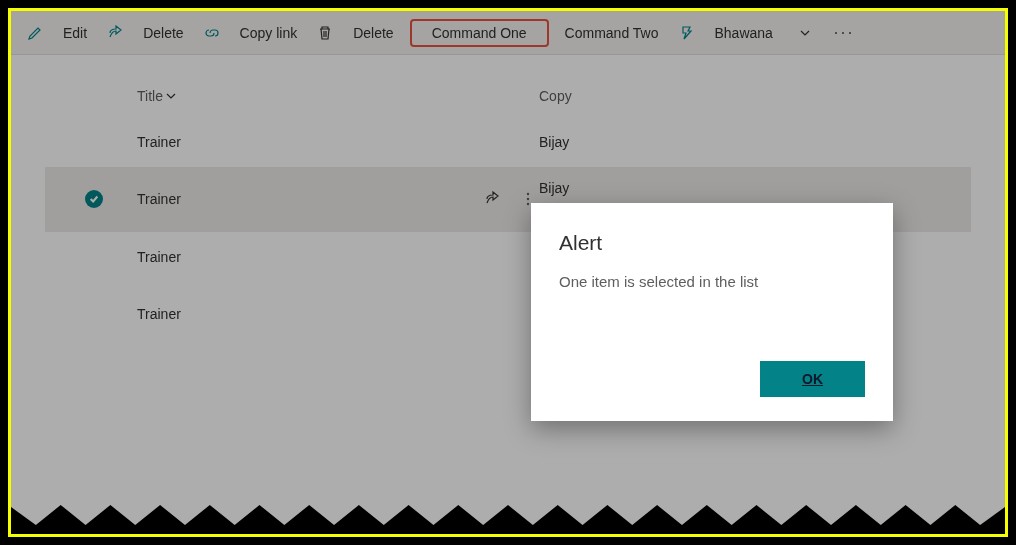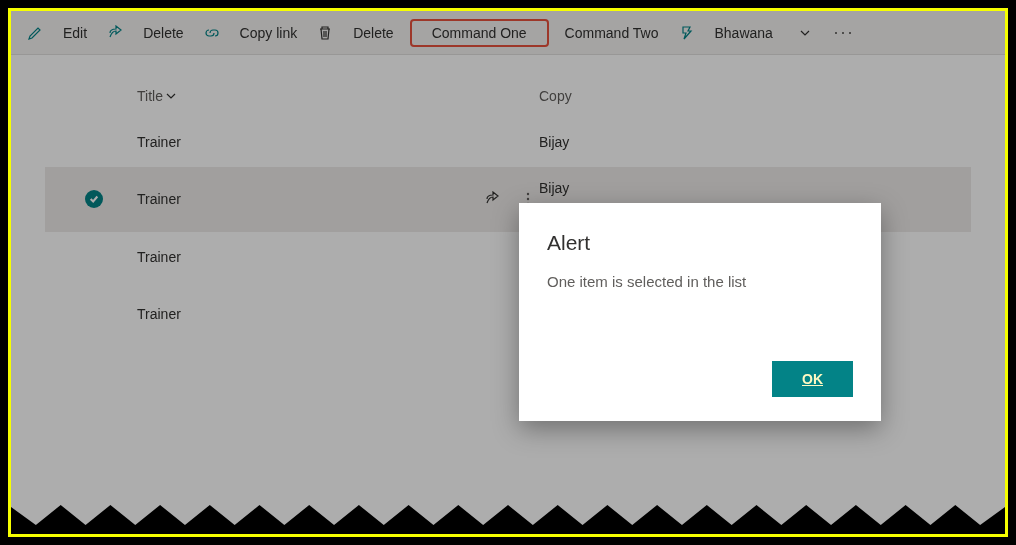--- a/index.html
+++ b/index.html
@@ -44,29 +44,29 @@
   }
   .selected-row { background: #edebe9; }
   .selected-row .check {
     width: 18px; height: 18px; border-radius: 50%; background: #038387;
     display: flex; align-items: center; justify-content: center;
   }
   .selected-row .check svg { width: 10px; height: 10px; stroke: #fff; stroke-width: 2.5; fill: none; }
   .row-share-icon, .row-menu-icon { color: #605e5c; cursor: pointer; display: flex; justify-content: center; }
   .col-name { line-height: 1.6; }
   .dialog {
-    position: absolute; top: 192px; left: 508px; width: 362px; height: 218px;
+    position: absolute; top: 192px; left: 520px; width: 362px; height: 218px;
     background: #fff; box-shadow: 0 8px 24px rgba(0,0,0,0.35); z-index: 100;
     padding: 28px 28px 24px 28px; display: flex; flex-direction: column;
   }
   .dialog-title { font-size: 21px; font-weight: 400; color: #323130; margin-bottom: 18px; }
   .dialog-body { font-size: 15px; color: #605e5c; flex: 1; }
   .dialog-actions { display: flex; justify-content: flex-end; }
   .ok-btn {
-    background: #038387; color: #fef9c3; border: none; padding: 10px 30px;
+    background: #038387; color: #0f172a; border: none; padding: 10px 42px;
     font-size: 14px; font-weight: 600; cursor: pointer; text-decoration: underline;
   }
   .torn-edge {
     position: absolute; bottom: -1px; left: 0; right: 0; height: 48px; z-index: 60;
   }
   .torn-edge svg { width: 100%; height: 100%; display: block; }
 </style>
 </head>
 <body>
 

